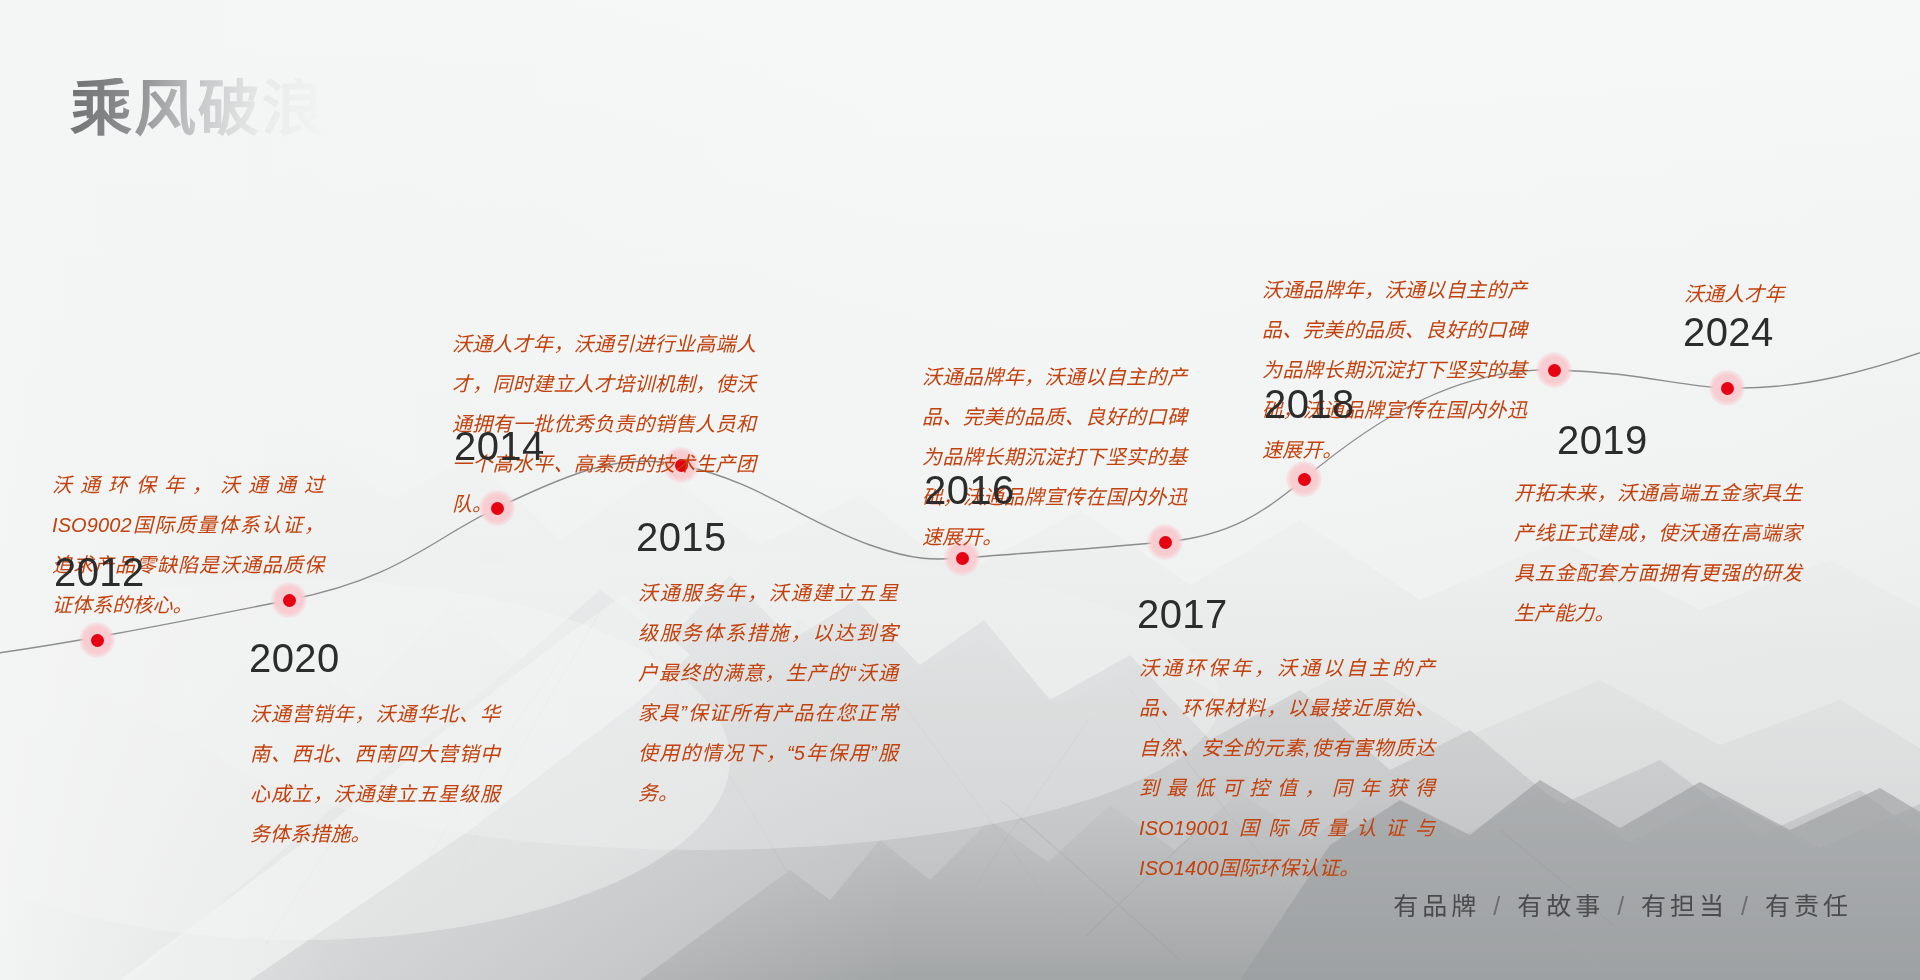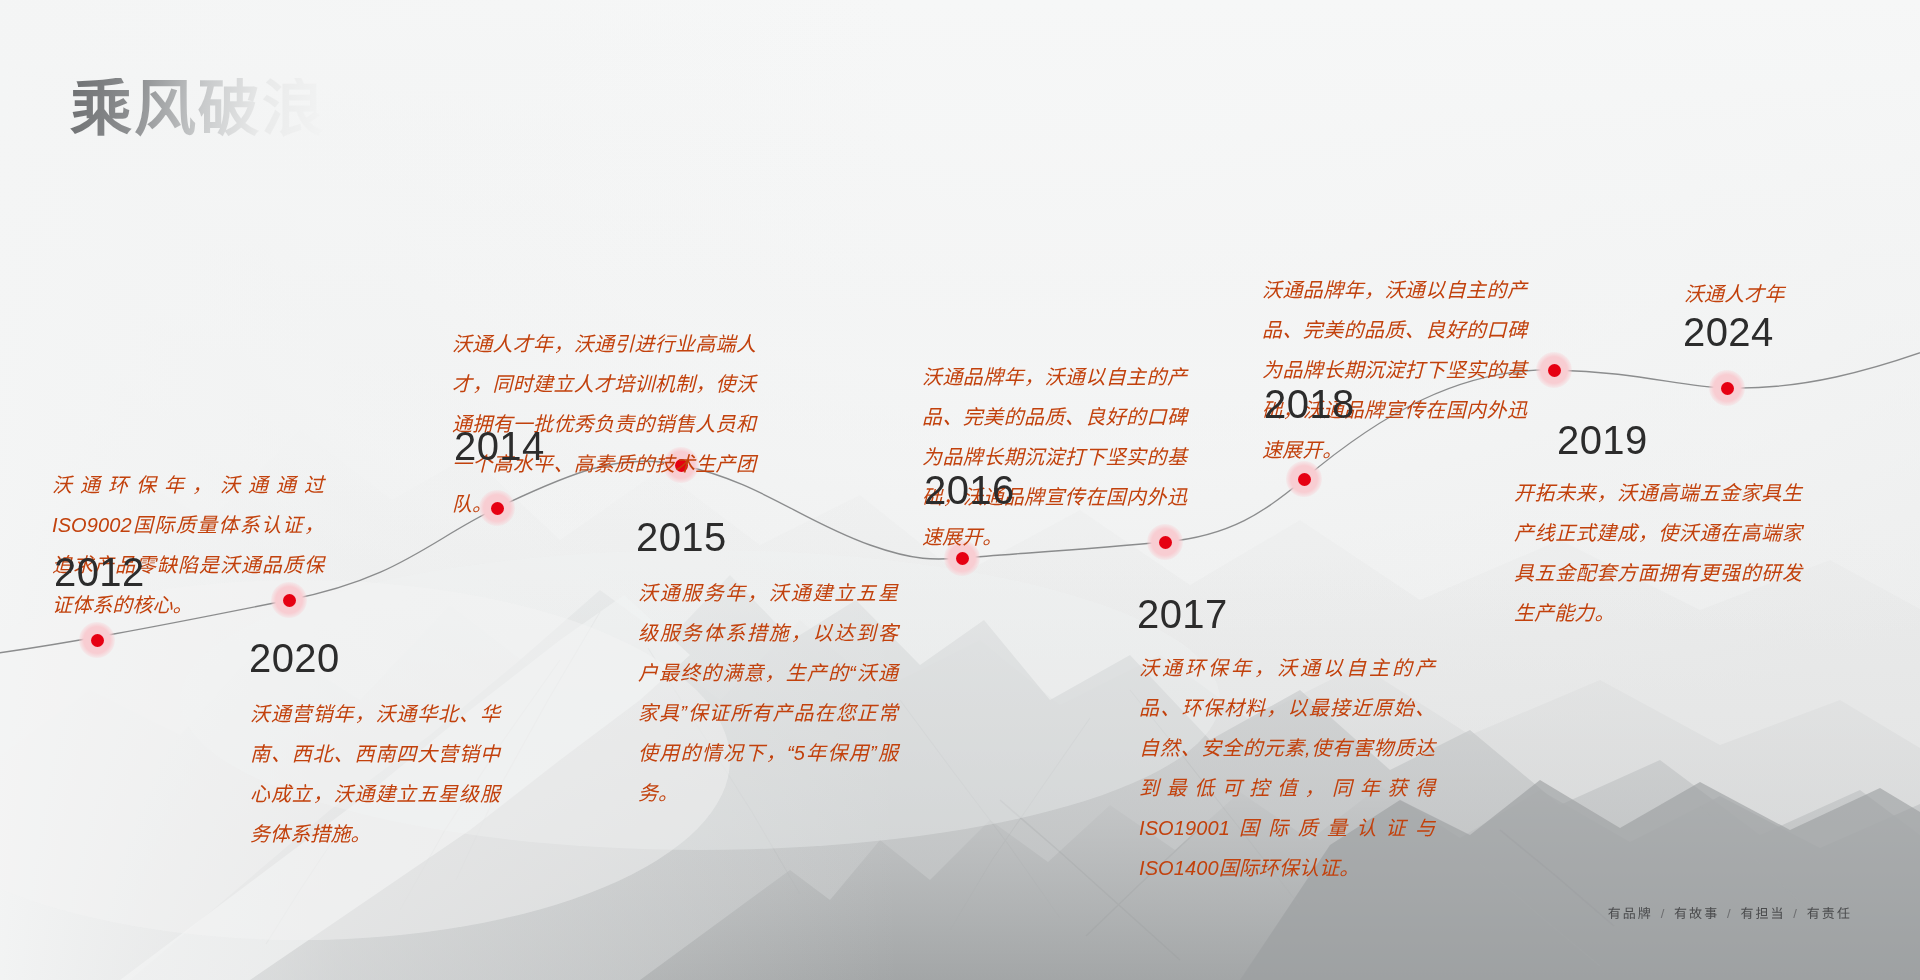--- a/index.html
+++ b/index.html
@@ -58,21 +58,21 @@
     color:#c2410c;
     text-align:justify;
     letter-spacing:.005em;
     font-style:italic;
   }
   .node .desc.narrow { width:258px; }
 
   
   .tagline {
     position:absolute; right:68px; bottom:58px;
-    font-size:13px; color:#4a4b4d; letter-spacing:.16em;
+    font-size:25px; color:#4a4b4d; letter-spacing:.16em;
     white-space:nowrap;
   }
   .tagline .sep { color:#6d6e70; padding:0 2px; }
 </style>
 </head>
 <body>
 
 <div class="stage">
 
   <div class="bg-sky"></div>

